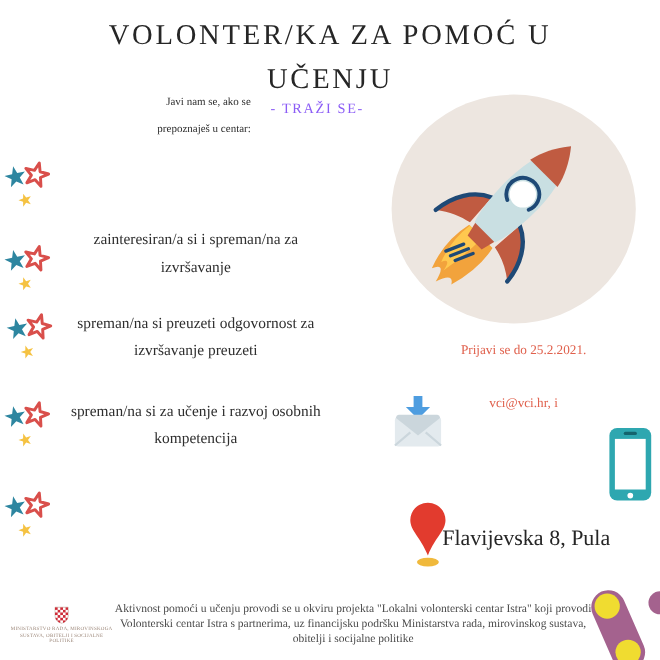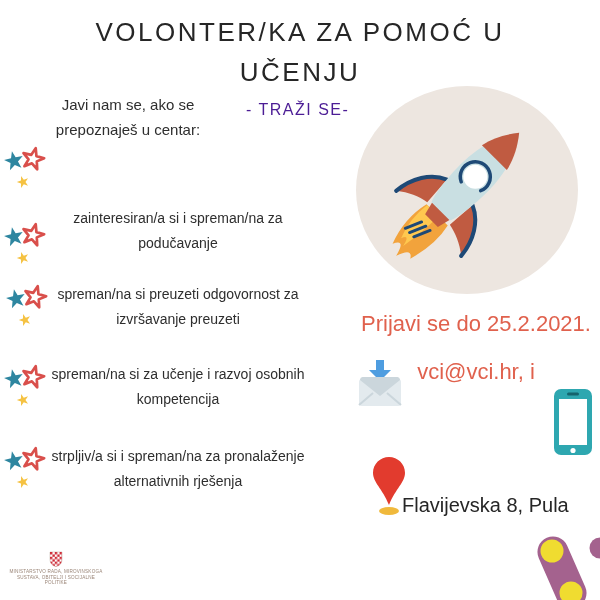--- a/index.html
+++ b/index.html
@@ -1,50 +1,50 @@
 <!DOCTYPE html>
 <html><head>
 <meta charset="utf-8">
 <style>
   html,body{margin:0;padding:0;background:#fff;}
   #poster{
     position:relative; width:600px; height:600px; overflow:hidden;
     background:#ffffff;
-    font-family:Liberation Sans, sans-serif;
+    font-family:Liberation Serif, serif;
     color:#2e2e2e;
   }
   .abs{position:absolute;}
   
   #title{top:12px; left:0; width:600px; text-align:center;
          font-size:26px; line-height:40px; letter-spacing:2.5px; color:#262626;}
   #title span{display:block;}
   
-  #intro{top:92px; left:28px; width:200px; text-align:center;
-         font-size:15px; line-height:25px;}
+  #intro{top:80px; left:28px; width:200px; text-align:right;
+         font-size:10px; line-height:25px;}
   #intro span{display:block;}
   
-  #tag{top:101px; left:246px; font-size:16px; letter-spacing:1.5px; color:#4c1d95;}
+  #tag{top:91px; left:246px; font-size:13px; letter-spacing:1.5px; color:#8b5cf6;}
   
   .req{left:6px; width:344px; text-align:center; font-size:14px; line-height:25px;margin-top:48px;}
   .req span{display:block;}
   #req0{top:158px;} #req1{top:234px;} #req2{top:314px;} #req3{top:396px;} #req4{top:470px;}
   .stars{width:44px;height:46px;}
   #stars0{left:2px; top:146px;} #stars1{left:2px; top:222px;} #stars2{left:4px; top:284px;}
   #stars3{left:2px; top:364px;} #stars4{left:2px; top:446px;}
   
   #circle{left:356px; top:86px; width:222px; height:208px; border-radius:50%;
           background:#EDE6E0;}
   
-  .contact-line{left:352px; width:248px; text-align:center; color:#E0614D; font-size:22px;}
+  .contact-line{left:352px; width:248px; text-align:center; color:#E0614D; font-size:12px;}
   #c1{top:311px;} #c2{top:341px;} #c3{top:359px;} #c4{top:401px;}
   #envelope{left:356px; top:359px; width:48px; height:50px;}
   #phone{left:552px; top:387px; width:44px; height:70px;}
   
   #pin{left:372px; top:455px; width:34px; height:64px;}
-  #address{left:402px; top:478px; font-size:20px; color:#262626;margin-top:16px;}
+  #address{left:402px; top:478px; font-size:20px; color:#262626;}
   
   #footer-text{left:96px; top:547px; width:450px; text-align:center;
                font-size:10.5px; line-height:14px; color:#4a4a4a;}
   #ministry{left:8px; top:551px; width:96px; text-align:center;}
   #ministry .mtxt{display:block; font-size:4.6px; line-height:5.6px;
                   letter-spacing:0.2px; color:#9a8577;}
   #ministry svg{display:block; margin:0 auto 2px auto;}
   #vci-logo{left:527px; top:536px; width:85px; height:75px;}
 </style>
 </head>
@@ -88,33 +88,29 @@
         <path d="M0,-78 C9,-67 15,-55 17.6,-43 L-17.6,-43 C-15,-55 -9,-67 0,-78 Z" fill="#C05B41"></path>
 
         <circle cx="0" cy="-16" r="12" fill="#ffffff"></circle>
         <circle cx="0" cy="-16" r="15" fill="none" stroke="#1E4976" stroke-width="3.5" stroke-dasharray="70 25" stroke-linecap="round" transform="rotate(115 0 -16)"></circle>
       </g>
     </svg>
   </div>
 
   <div id="req0" class="req abs">
     <span>zainteresiran/a si i spreman/na za</span>
-    <span>podučavanje</span>
+    <span>izvršavanje</span>
   </div>
   <div id="req1" class="req abs">
     <span>spreman/na si preuzeti odgovornost za</span>
     <span>izvršavanje preuzeti</span>
   </div>
   <div id="req2" class="req abs">
     <span>spreman/na si za učenje i razvoj osobnih</span>
     <span>kompetencija</span>
-  </div>
-  <div id="req3" class="req abs">
-    <span>strpljiv/a si  i spreman/na za pronalaženje</span>
-    <span>alternativnih rješenja</span>
   </div>
 
   <svg id="stars0" class="stars abs" viewBox="0 0 44 46">
     <path d="M0,-10 L2.35,-3.24 L9.51,-3.09 L3.8,1.24 L5.88,8.09 L0,4 L-5.88,8.09 L-3.8,1.24 L-9.51,-3.09 L-2.35,-3.24 Z" transform="translate(12,15) rotate(-12)" fill="#2E86A0"></path>
     <path d="M0,-10 L2.35,-3.24 L9.51,-3.09 L3.8,1.24 L5.88,8.09 L0,4 L-5.88,8.09 L-3.8,1.24 L-9.51,-3.09 L-2.35,-3.24 Z" transform="translate(31,13) rotate(14) scale(1.12)" fill="none" stroke="#D94F4B" stroke-width="2.4" stroke-linejoin="round"></path>
     <path d="M0,-10 L2.35,-3.24 L9.51,-3.09 L3.8,1.24 L5.88,8.09 L0,4 L-5.88,8.09 L-3.8,1.24 L-9.51,-3.09 L-2.35,-3.24 Z" transform="translate(21,36) rotate(-18) scale(0.62)" fill="#F5C242"></path>
   </svg>
   <svg id="stars1" class="stars abs" viewBox="0 0 44 46">
     <use href="#stars0-none"></use>
     <path d="M0,-10 L2.35,-3.24 L9.51,-3.09 L3.8,1.24 L5.88,8.09 L0,4 L-5.88,8.09 L-3.8,1.24 L-9.51,-3.09 L-2.35,-3.24 Z" transform="translate(12,15) rotate(-12)" fill="#2E86A0"></path>
@@ -153,20 +149,21 @@
     <rect x="15" y="5.5" width="12" height="3" rx="1.5" fill="#14646d"></rect>
     <circle cx="21" cy="63.5" r="2.6" fill="#ffffff"></circle>
   </svg>
 
   <svg id="pin" class="abs" viewBox="0 0 34 64">
     <ellipse cx="17" cy="56" rx="10" ry="4" fill="#F0B93C"></ellipse>
     <path d="M17,2 C25.8,2 33,9 33,17.8 C33,27.5 24,33 17,50 C10,33 1,27.5 1,17.8 C1,9 8.2,2 17,2 Z" fill="#E23B2E"></path>
   </svg>
   <div id="address" class="abs">Flavijevska 8, Pula</div>
 
+  <div id="footer-text" class="abs">Aktivnost pomoći u učenju provodi se u okviru projekta "Lokalni volonterski centar Istra" koji provodi Volonterski centar Istra s partnerima, uz financijsku podršku Ministarstva rada, mirovinskog sustava, obitelji i socijalne politike</div>
 
   <div id="ministry" class="abs">
     <svg width="14" height="16" viewBox="0 0 14 16">
       <defs>
         <pattern id="cb" width="4.8" height="4.8" patternUnits="userSpaceOnUse" x="1" y="1">
           <rect width="2.4" height="2.4" fill="#CE2B37"></rect>
           <rect x="2.4" y="2.4" width="2.4" height="2.4" fill="#CE2B37"></rect>
         </pattern>
       </defs>
       <path d="M1,1 H13 V8 C13,13 10,15 7,15.5 C4,15 1,13 1,8 Z" fill="#ffffff" stroke="#b9a89c" stroke-width="0.5"></path>

